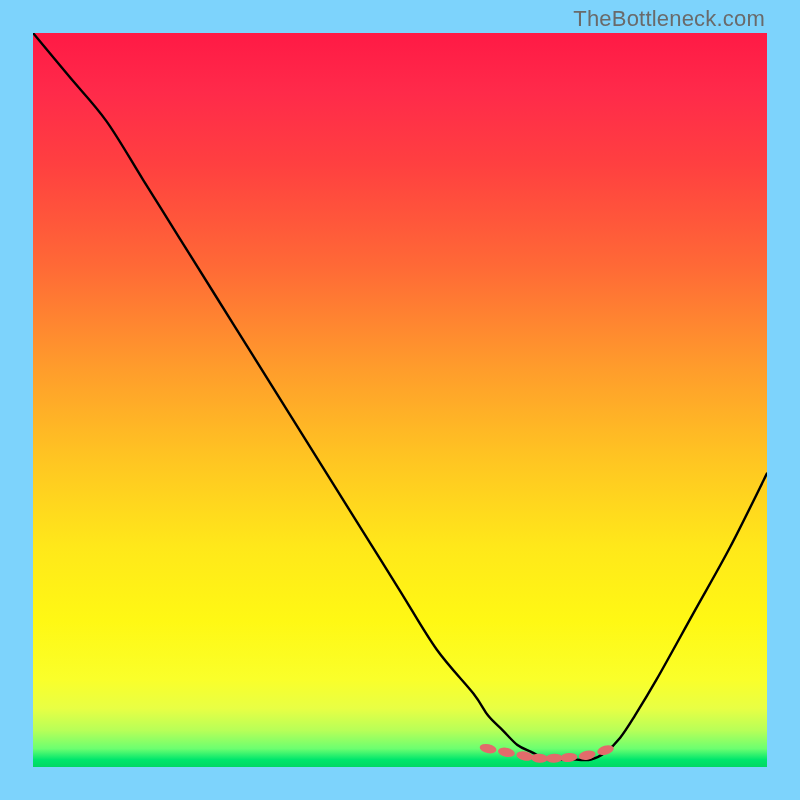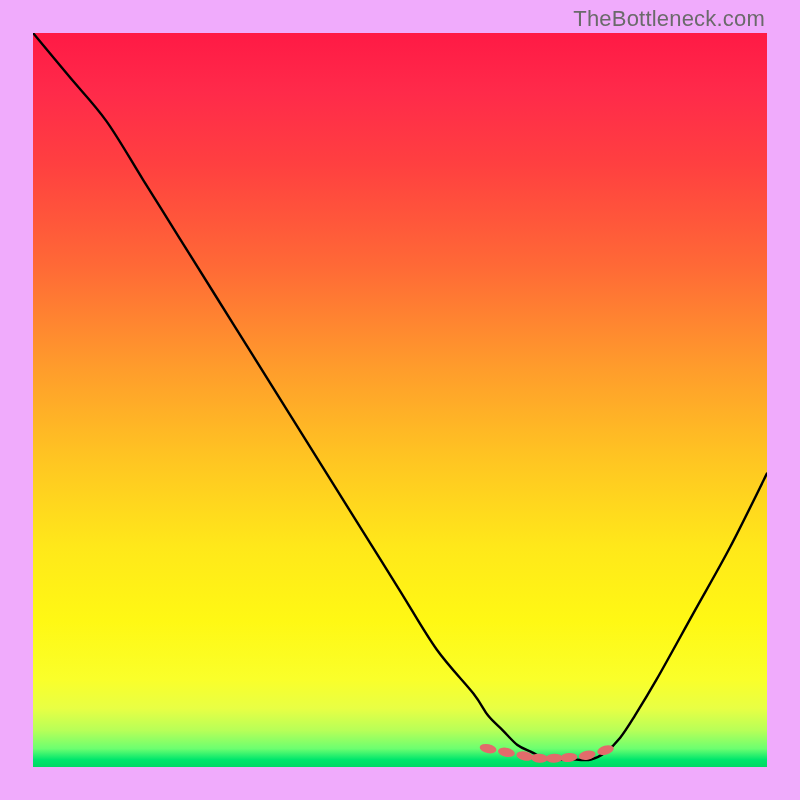--- a/index.html
+++ b/index.html
@@ -10,21 +10,21 @@
     background: #000;
     overflow: hidden;
     font-family: Arial, Helvetica, sans-serif;
   }
   .frame {
     position: absolute;
     left: 0;
     top: 0;
     width: 800px;
     height: 800px;
-    background: #f0abfc;
+    background: #7dd3fc;
   }
   .plot {
     position: absolute;
     left: 33px;
     top: 33px;
     width: 734px;
     height: 734px;
     overflow: hidden;
   }
   .gradient {

